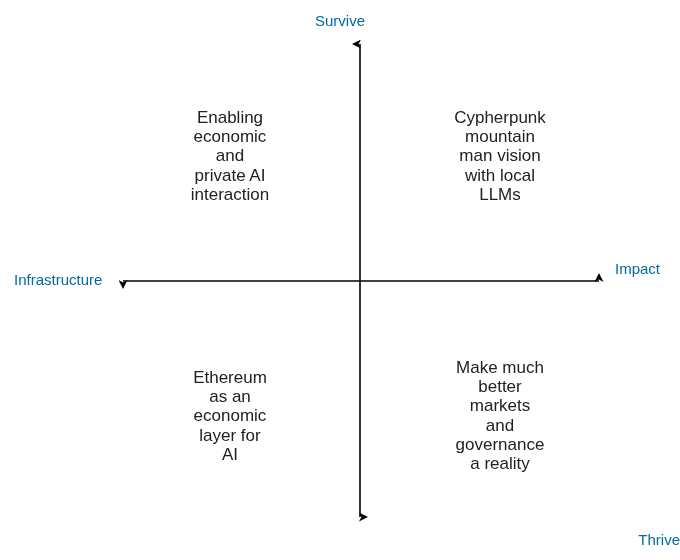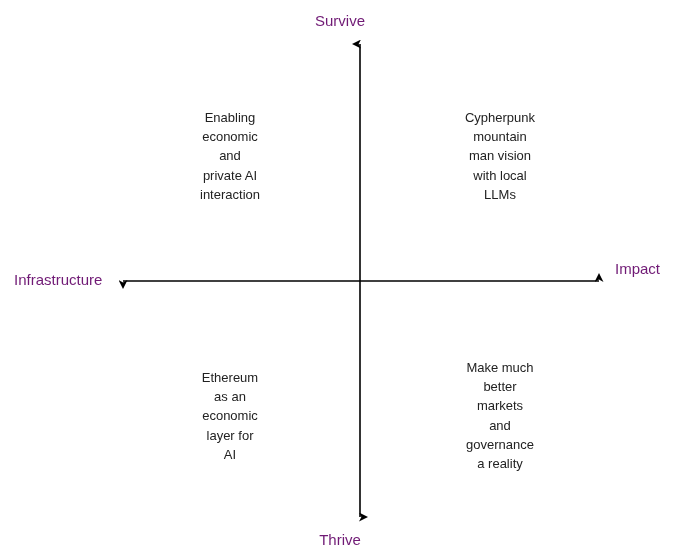--- a/index.html
+++ b/index.html
@@ -24,48 +24,48 @@
     position: absolute;
     left: 0;
     top: 0;
     width: 680px;
     height: 560px;
   }
   .axis-label {
     position: absolute;
     font-size: 15px;
     line-height: 18px;
-    color: #701a75;
+    color: #0369a1;
     white-space: nowrap;
   }
   .axis-label-top {
     left: 0;
     right: 0;
     top: 12px;
     text-align: center;
   }
   .axis-label-bottom {
     left: 0;
     right: 0;
     top: 531px;
-    text-align: center;
+    text-align: right;
   }
   .axis-label-left {
     left: 14px;
     top: 271px;
     text-align: left;
   }
   .axis-label-right {
     left: 615px;
     top: 260px;
     text-align: left;
   }
   .quadrant-text {
     position: absolute;
-    font-size: 13px;
+    font-size: 17px;
     line-height: 19.2px;
     color: #222222;
     text-align: center;
     width: 180px;
   }
   .quadrant-text .line {
     display: block;
   }
   #quadrant-top-left  { left: 140px; top: 108px; }
   #quadrant-top-right { left: 410px; top: 108px; }

